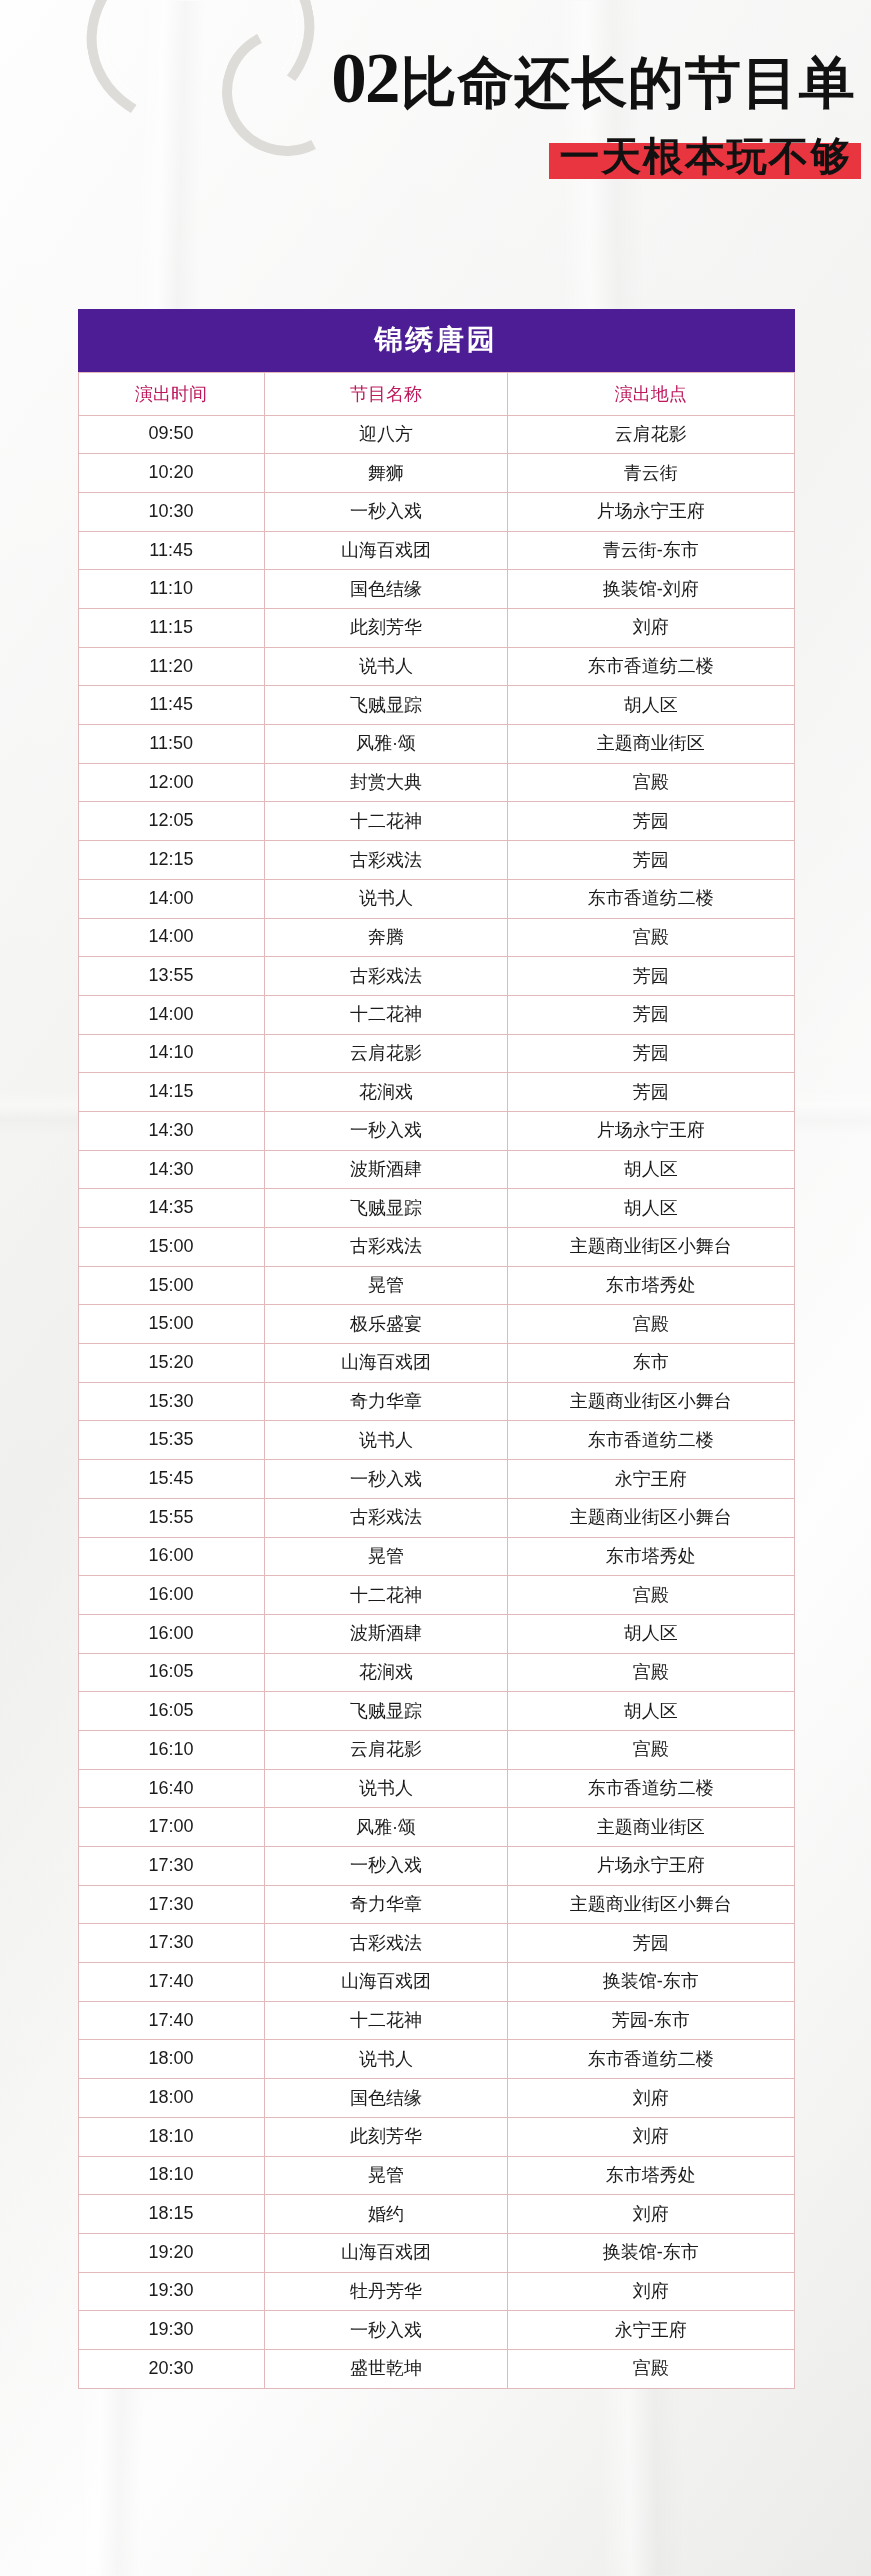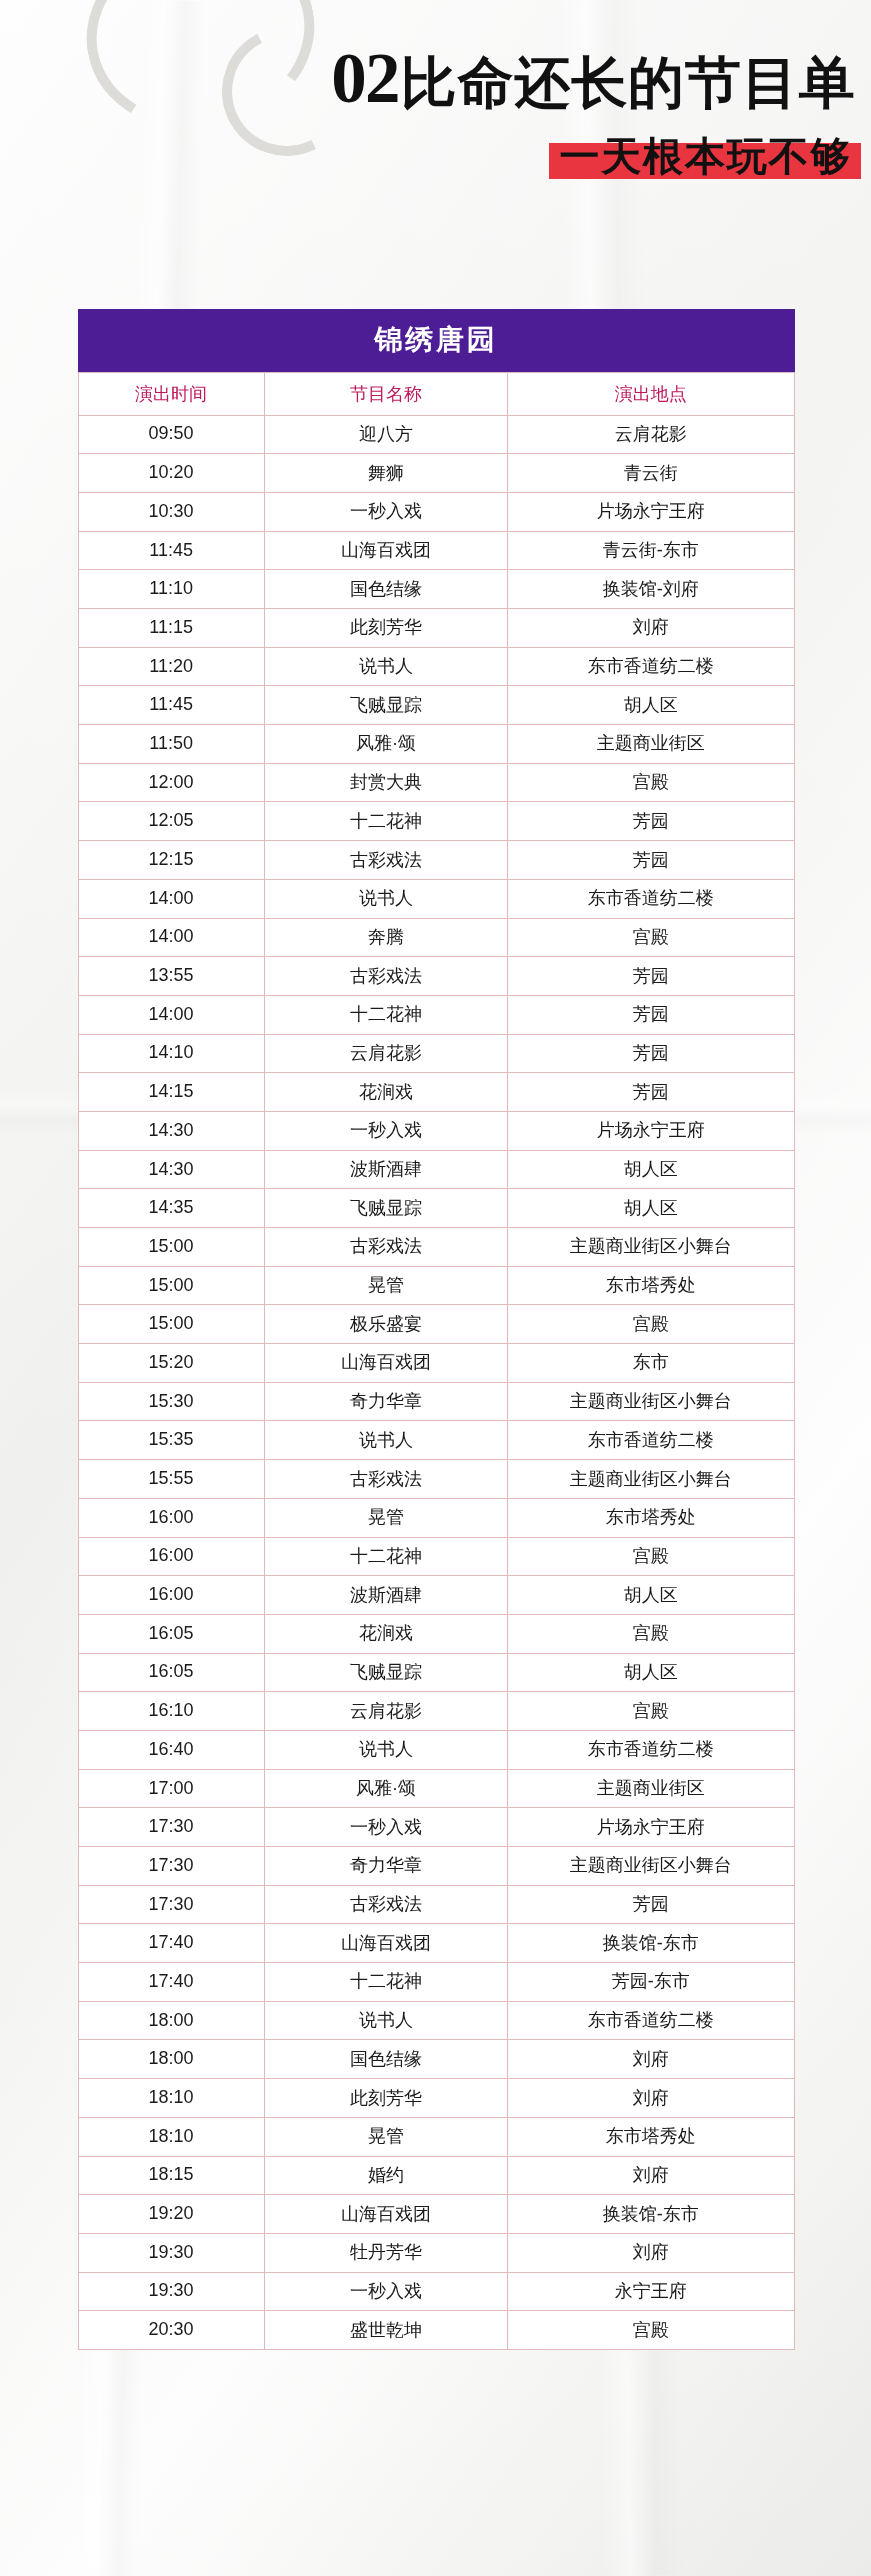--- a/index.html
+++ b/index.html
@@ -332,20 +332,25 @@
           <td>15:30</td>
           <td>奇力华章</td>
           <td>主题商业街区小舞台</td>
         </tr>
         <tr>
           <td>15:35</td>
           <td>说书人</td>
           <td>东市香道纺二楼</td>
         </tr>
         <tr>
+          <td>15:45</td>
+          <td>一秒入戏</td>
+          <td>永宁王府</td>
+        </tr>
+        <tr>
           <td>15:55</td>
           <td>古彩戏法</td>
           <td>主题商业街区小舞台</td>
         </tr>
         <tr>
           <td>16:00</td>
           <td>晃管</td>
           <td>东市塔秀处</td>
         </tr>
         <tr>

